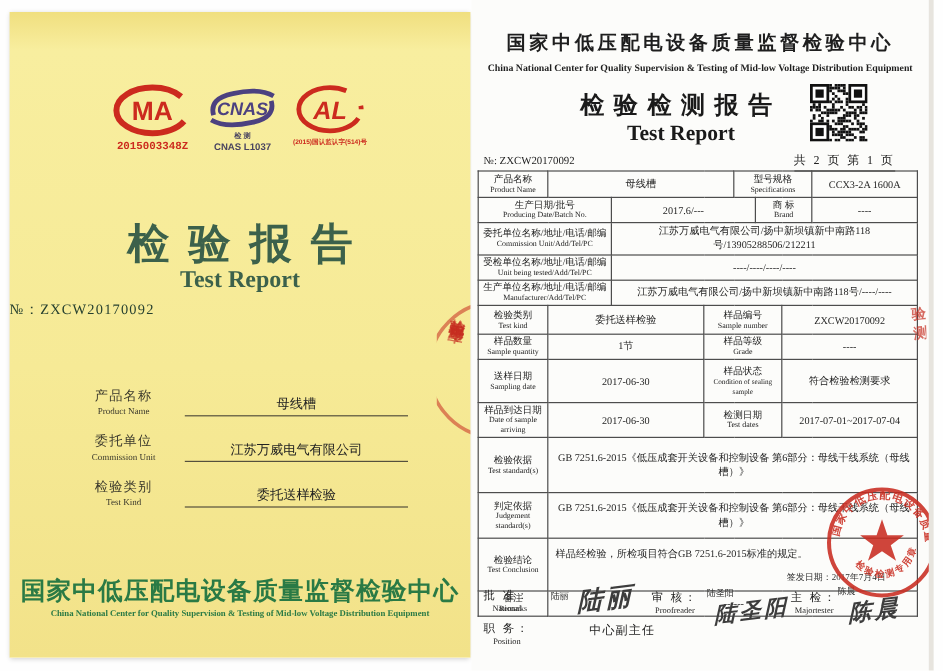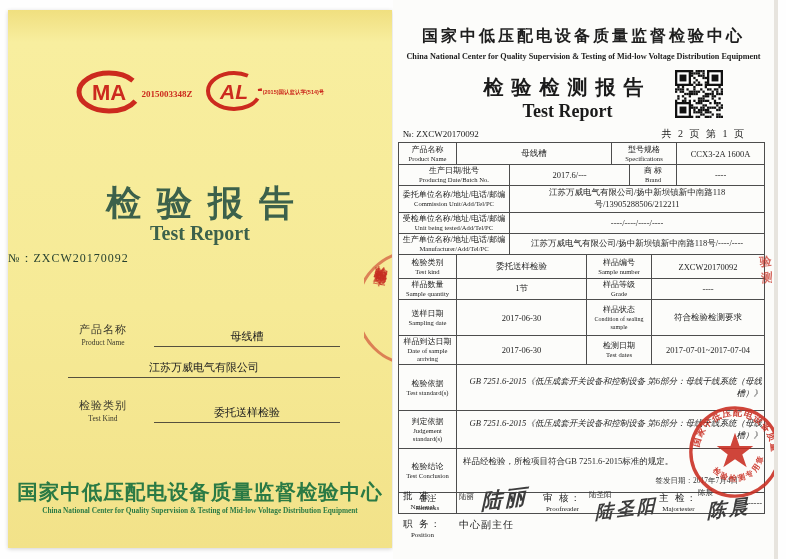--- a/index.html
+++ b/index.html
@@ -5,23 +5,23 @@
   html,body{margin:0;padding:0;background:#ffffff;}
   #canvas{position:relative;width:786px;height:559px;background:#fefefe;overflow:hidden;
           font-family:"Liberation Serif","DejaVu Serif",serif;color:#2a2a2a;}
 
   
   #left-page{position:absolute;left:8px;top:10px;width:384px;height:538px;
     background:linear-gradient(180deg,#f0df7f 0%,#f8ee9f 6%,#f6ea96 55%,#f2e289 100%);
     box-shadow:0 1px 4px rgba(0,0,0,.18);overflow:hidden;}
   .logo-strip{position:absolute;top:60px;left:0;width:100%;display:flex;justify-content:center;
     align-items:flex-start;gap:12px;}
-  .logo-block{display:flex;flex-direction:row;align-items:center;}
+  .logo-block{display:flex;flex-direction:column;align-items:center;}
   .logo-cap{font-weight:bold;margin-top:1px;white-space:nowrap;}
-  .cap-red{color:#cc2a1e;font-size:9px;font-family:Liberation Serif, serif;}
+  .cap-red{color:#cc2a1e;font-size:9px;font-family:Liberation Mono, monospace;}
   .cap-dark{color:#4a4560;font-size:6px;line-height:7px;text-align:center;font-family:"Liberation Sans",sans-serif;}
   .cap-red-tiny{color:#cc2a1e;font-size:5.5px;font-family:"Liberation Sans",sans-serif;}
 
   #left-title{position:absolute;top:170px;width:100%;text-align:center;font-size:35px;font-weight:bold;
     color:#3c614b;letter-spacing:16px;text-indent:16px;}
   #left-subtitle{position:absolute;top:212px;width:100%;text-align:center;font-size:20px;font-weight:bold;color:#3c614b;}
   #left-no{position:absolute;top:240px;width:100%;text-align:left;font-size:12px;color:#26402f;letter-spacing:1px;}
 
   .cover-field{position:absolute;left:52px;width:280px;display:flex;align-items:flex-end;}
   .cover-field .flabel{width:86px;text-align:center;color:#3a382c;}
@@ -53,33 +53,33 @@
   #rp-no{position:absolute;left:10px;top:129px;font-size:9px;color:#222;}
   #rp-pageinfo{position:absolute;right:28px;top:127px;font-size:10px;color:#222;letter-spacing:2px;
     border-bottom:1px solid #444;padding-bottom:1px;}
 
   table#report-table{position:absolute;left:5px;top:142px;width:366px;border-collapse:collapse;table-layout:fixed;}
   #report-table td{border:1px solid #4d4d4d;padding:1px 2px;overflow:hidden;}
   .tl{text-align:center;vertical-align:middle;color:#222;}
   .tl .cn{font-size:8px;display:block;line-height:10px;}
   .tl .en{font-size:6.6px;display:block;line-height:8px;}
   .tv{text-align:center;vertical-align:middle;font-size:8.5px;color:#1f1f1f;}
-  .tv-left{text-align:right;padding-left:4px !important;font-style:italic;}
+  .tv-left{text-align:center;padding-left:4px !important;}
   .concl-cell{position:relative;vertical-align:top !important;}
   .concl-text{font-size:8.5px;padding:6px 2px 0 4px;display:block;font-family:Liberation Serif, serif;}
   .issue-date{position:absolute;right:26px;bottom:6px;font-size:7.5px;color:#333;}
 
   
   .sig-label{position:absolute;text-align:center;color:#222;}
   .sig-label .cn{font-size:9.5px;display:block;letter-spacing:2px;}
   .sig-label .en{font-size:7px;display:block;}
   .sig-printed{position:absolute;font-size:7.5px;color:#333;}
   .sig-script{position:absolute;font-size:21px;font-style:italic;font-weight:bold;color:#3d3d3d;
     transform:rotate(-7deg) skewX(-6deg);letter-spacing:3px;white-space:nowrap;}
-  .pos-value{position:absolute;font-size:10px;color:#222;letter-spacing:1px;}
+  .pos-value{position:absolute;font-size:10px;color:#222;letter-spacing:1px;margin-left:32px;}
 
   
   #big-seal{position:absolute;left:294px;top:404px;width:96px;height:96px;opacity:.88;pointer-events:none;z-index:6;}
   
   #rp-edge-seal{position:absolute;right:2px;top:246px;width:16px;height:90px;overflow:hidden;pointer-events:none;z-index:6;}
   #rp-edge-seal .etext{writing-mode:vertical-rl;font-size:12px;font-weight:bold;color:rgba(198,44,32,.7);
     transform:rotate(-6deg);letter-spacing:6px;}
 </style>
 </head>
 <body>
@@ -90,40 +90,53 @@
 
     <div class="logo-strip">
       <div class="logo-block">
         <svg width="66" height="46" viewBox="0 0 66 46">
           <ellipse cx="33" cy="22" rx="30" ry="19" fill="none" stroke="#cc2a1e" stroke-width="5" stroke-dasharray="132 24" stroke-dashoffset="-10"></ellipse>
           <text x="33" y="30" text-anchor="middle" font-size="22" font-weight="bold" fill="#cc2a1e" font-family="Liberation Sans,sans-serif">MA</text>
         </svg>
         <span class="logo-cap cap-red">2015003348Z</span>
       </div>
       <div class="logo-block">
+        <svg width="60" height="40" viewBox="0 0 60 40">
+          <path d="M6 26 Q2 12 22 8 Q44 3 56 10" fill="none" stroke="#4c4180" stroke-width="4"></path>
+          <path d="M54 14 Q58 28 38 32 Q16 37 4 30" fill="none" stroke="#4c4180" stroke-width="4"></path>
+          <text x="30" y="26" text-anchor="middle" font-size="15" font-weight="bold" font-style="italic" fill="#4c4180" font-family="Liberation Sans,sans-serif">CNAS</text>
+        </svg>
+        <span class="logo-cap cap-dark">检 测</span>
+        <span class="logo-cap cap-dark" style="font-size:8px">CNAS L1037</span>
+      </div>
+      <div class="logo-block">
         <svg width="58" height="44" viewBox="0 0 58 44">
           <ellipse cx="29" cy="21" rx="26" ry="18" fill="none" stroke="#cc2a1e" stroke-width="4" stroke-dasharray="110 18" stroke-dashoffset="-8"></ellipse>
           <text x="29" y="29" text-anchor="middle" font-size="21" font-weight="bold" font-style="italic" fill="#cc2a1e" font-family="Liberation Sans,sans-serif">AL</text>
         </svg>
         <span class="logo-cap cap-red-tiny">(2015)国认监认字(514)号</span>
       </div>
     </div>
 
     <div id="left-title">检验报告</div>
     <div id="left-subtitle">Test Report</div>
     <div id="left-no">№：ZXCW20170092</div>
 
     <div class="cover-field" style="top:312px">
       <div class="flabel">
         <div class="cn">产品名称</div>
         <div class="en">Product Name</div>
       </div>
       <div class="fvalue">母线槽</div>
     </div>
     <div class="cover-field" style="top:350px">
+      <div class="flabel">
+        <div class="cn">委托单位</div>
+        <div class="en">Commission Unit</div>
+      </div>
       <div class="fvalue">江苏万威电气有限公司</div>
     </div>
     <div class="cover-field" style="top:388px">
       <div class="flabel">
         <div class="cn">检验类别</div>
         <div class="en">Test Kind</div>
       </div>
       <div class="fvalue">委托送样检验</div>
     </div>
 

